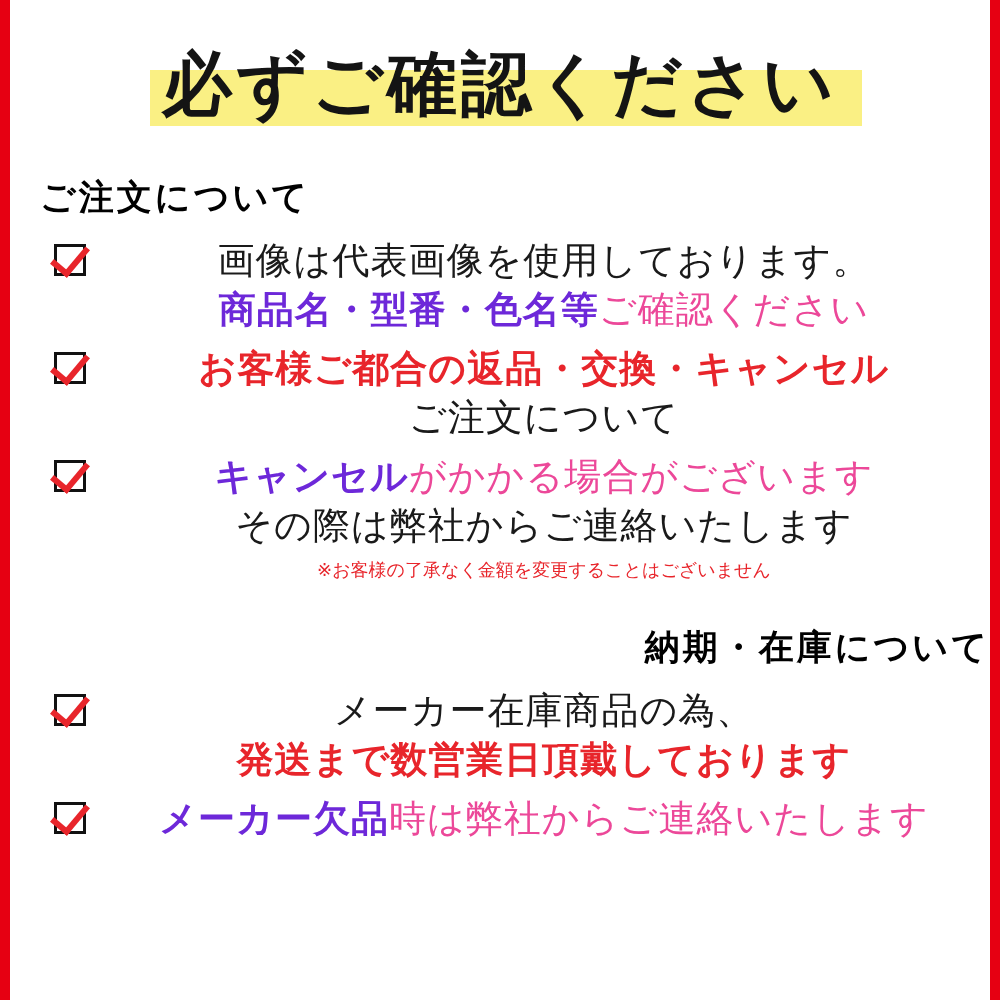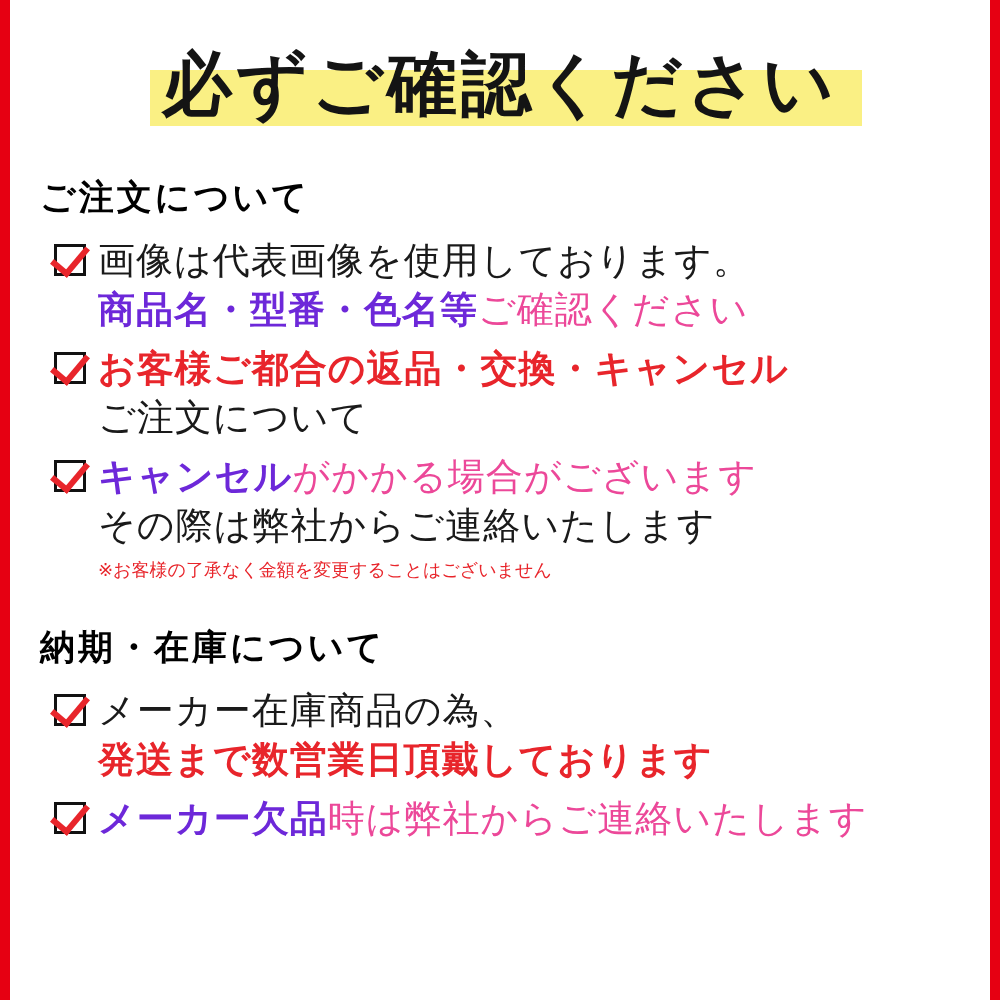--- a/index.html
+++ b/index.html
@@ -64,27 +64,29 @@
   .section-heading {
     font-size: 35px;
     line-height: 58px;
     font-weight: bold;
     color: #000000;
     letter-spacing: 3px;
     margin: 26px 0 6px 30px;
   }
   .section-heading.second {
     margin-top: 30px;
+    text-align: right;
   }
 
   
   .item {
     display: flex;
     align-items: flex-start;
     margin: 10px 0 0 44px;
+    text-align: center;
   }
   .check {
     flex: 0 0 auto;
     width: 38px;
     height: 38px;
     position: relative;
     margin-top: 8px;
     margin-right: 6px;
   }
   .check .box {

